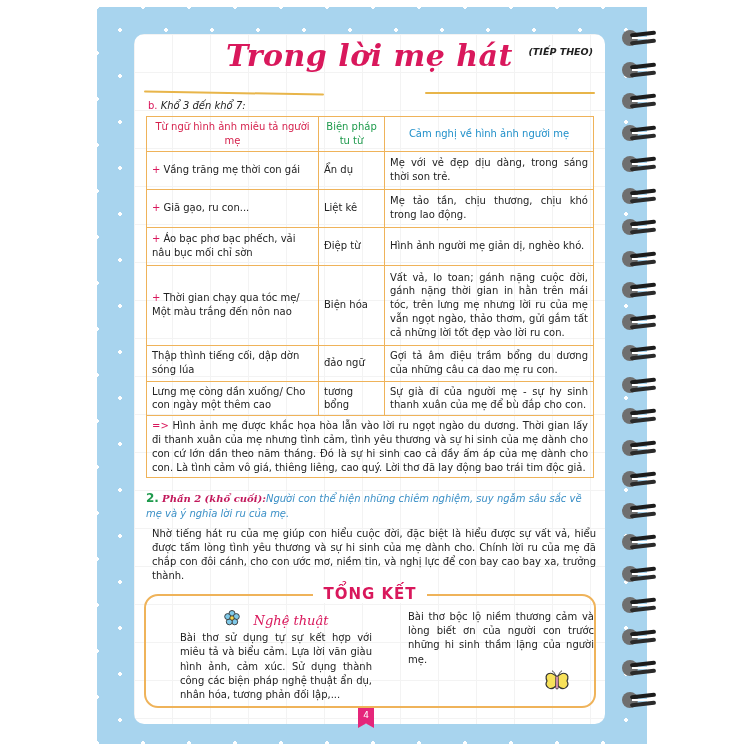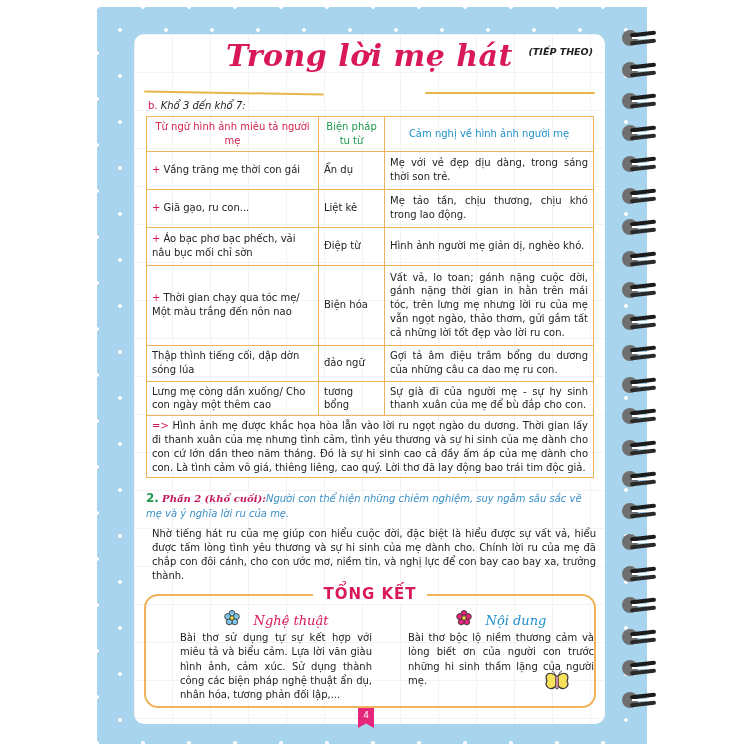--- a/index.html
+++ b/index.html
@@ -305,35 +305,20 @@
             </g>
             <circle cx="8" cy="8" r="2.2" fill="#f5d54a" stroke="#333" stroke-width="0.8"></circle>
           </svg>
         </span>
         <span class="h">Nghệ thuật</span>
       </div>
       <div>Bài thơ sử dụng tự sự kết hợp với miêu tả và biểu cảm. Lựa lời văn giàu hình ảnh, cảm xúc. Sử dụng thành công các biện pháp nghệ thuật ẩn dụ, nhân hóa, tương phản đối lập,...</div>
     </div>
 
     <div class="col right">
-      <div class="col-head">
-        <span>
-          <svg width="16" height="16" viewBox="0 0 16 16">
-            <g fill="#e5267a" stroke="#333" stroke-width="0.9">
-              <circle cx="8" cy="3.5" r="3"></circle>
-                <circle cx="12.3" cy="6.6" r="3"></circle>
-                <circle cx="10.7" cy="11.8" r="3"></circle>
-                <circle cx="5.3" cy="11.8" r="3"></circle>
-                <circle cx="3.7" cy="6.6" r="3"></circle>
-            </g>
-            <circle cx="8" cy="8" r="2.2" fill="#f5d54a" stroke="#333" stroke-width="0.8"></circle>
-          </svg>
-        </span>
-        <span class="h">Nội dung</span>
-      </div>
       <div>Bài thơ bộc lộ niềm thương cảm và lòng biết ơn của người con trước những hi sinh thầm lặng của người mẹ.</div>
     </div>
 
     <div class="butterfly">
       <svg width="30" height="30" viewBox="0 0 30 30">
         <path d="M15 9 C8 2 2 6 5 13 C2 18 8 24 14 18 Z" fill="#f7e15a" stroke="#333" stroke-width="1.2"></path>
         <path d="M15 9 C22 2 28 6 25 13 C28 18 22 24 16 18 Z" fill="#f7e15a" stroke="#333" stroke-width="1.2"></path>
         <rect x="13.7" y="8" width="2.6" height="13" rx="1.3" fill="#e89bc0" stroke="#333" stroke-width="0.8"></rect>
         <path d="M14 8 C12 4 11 3 10 3 M16 8 C18 4 19 3 20 3" fill="none" stroke="#333" stroke-width="1"></path>
       </svg>

